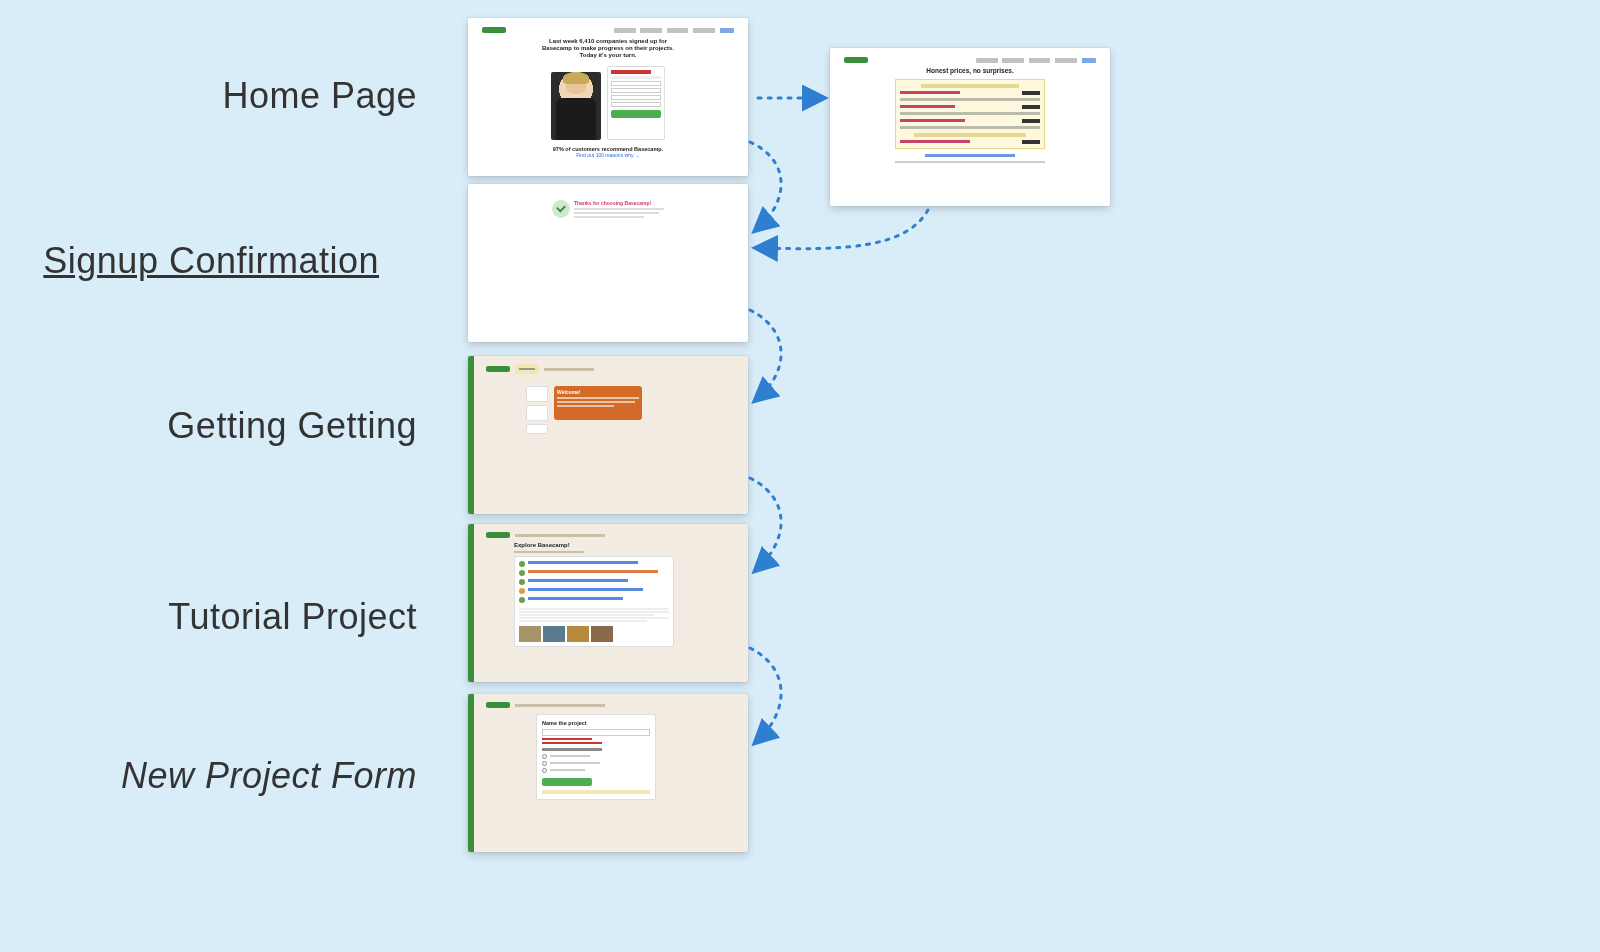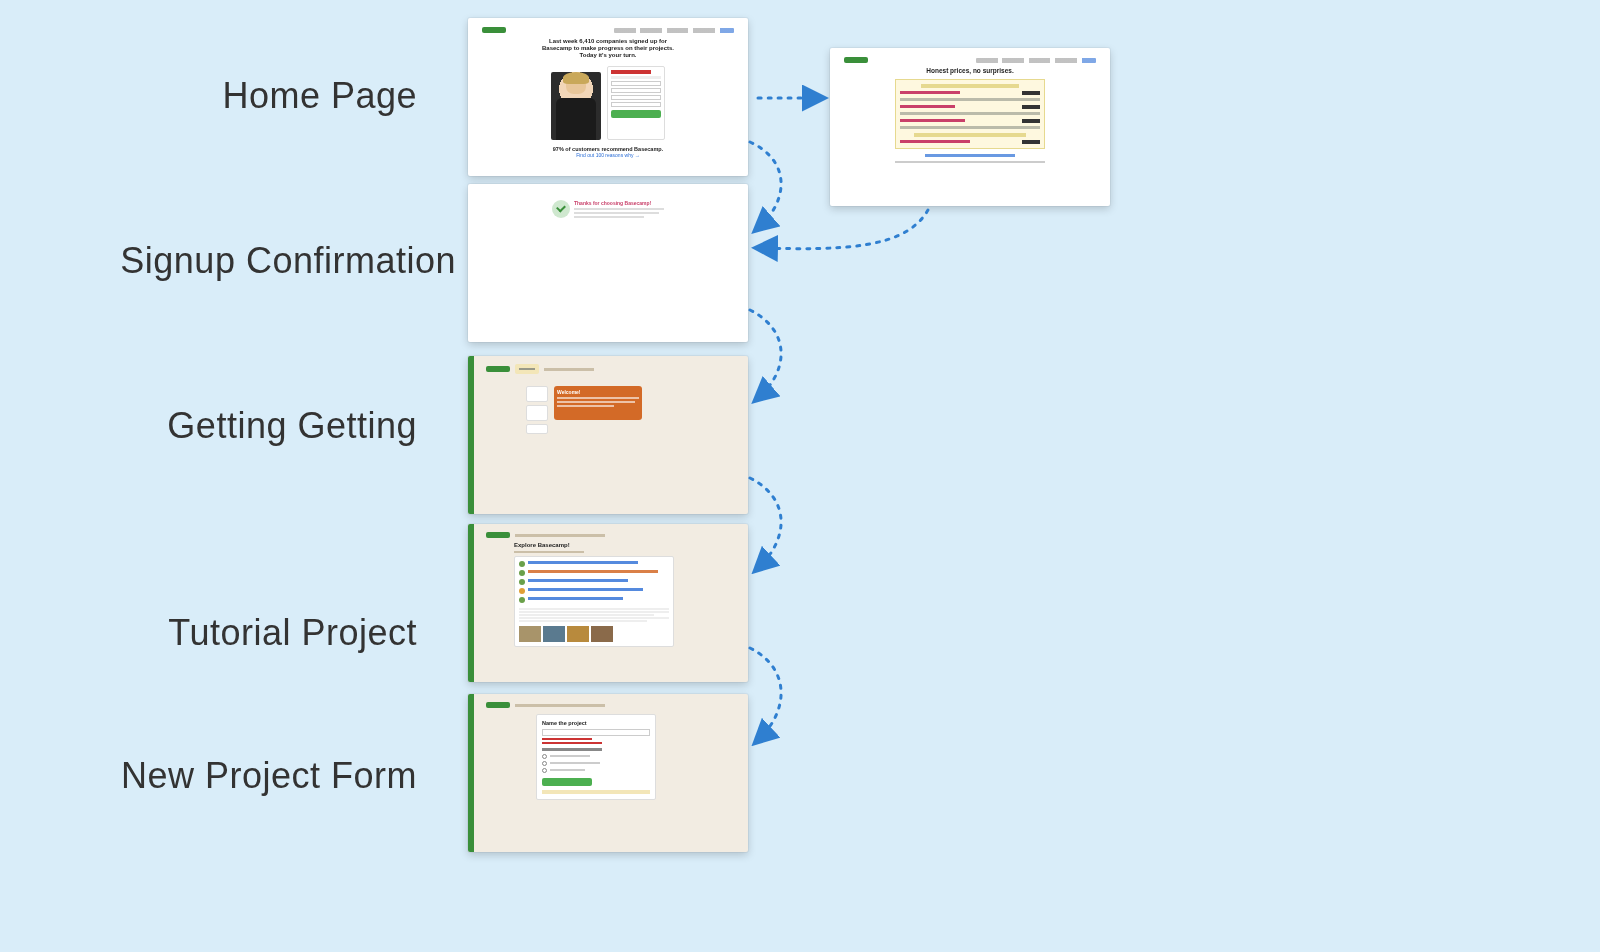--- a/index.html
+++ b/index.html
@@ -57,24 +57,24 @@
 
   
   .arrows { position: absolute; inset: 0; pointer-events:none; }
 </style>
 </head>
 <body>
 
 <div class="stage">
 
   <div class="label" style="top:75px; right:1155px; text-align:right;">Home Page</div>
-  <div class="label" style="top:240px; right:1116px; text-align:center;">Signup Confirmation</div>
+  <div class="label" style="top:240px; right:1193px; text-align:center;text-decoration:underline;">Signup Confirmation</div>
   <div class="label" style="top:405px; right:1155px; text-align:right;">Getting Getting</div>
-  <div class="label" style="top:612px; right:1155px; text-align:right;">Tutorial Project</div>
-  <div class="label" style="top:755px; right:1155px; text-align:right;">New Project Form</div>
+  <div class="label" style="top:596px; right:1155px; text-align:right;">Tutorial Project</div>
+  <div class="label" style="top:755px; right:1155px; text-align:right;font-style:italic;">New Project Form</div>
 
   <div class="thumb" style="top:18px; left:468px;">
     <div class="thumb-inner">
       <div class="mini-topbar">
         <div class="logo-dot"></div>
         <div class="nav-dots"></div>
       </div>
       <div style="font-weight:bold; font-size:6px; text-align:center; margin-top:4px; line-height:1.2; width:170px;">
         <span>Last week 6,410 companies signed up for</span><br>
         <span>Basecamp to make progress on their projects.</span><br>

